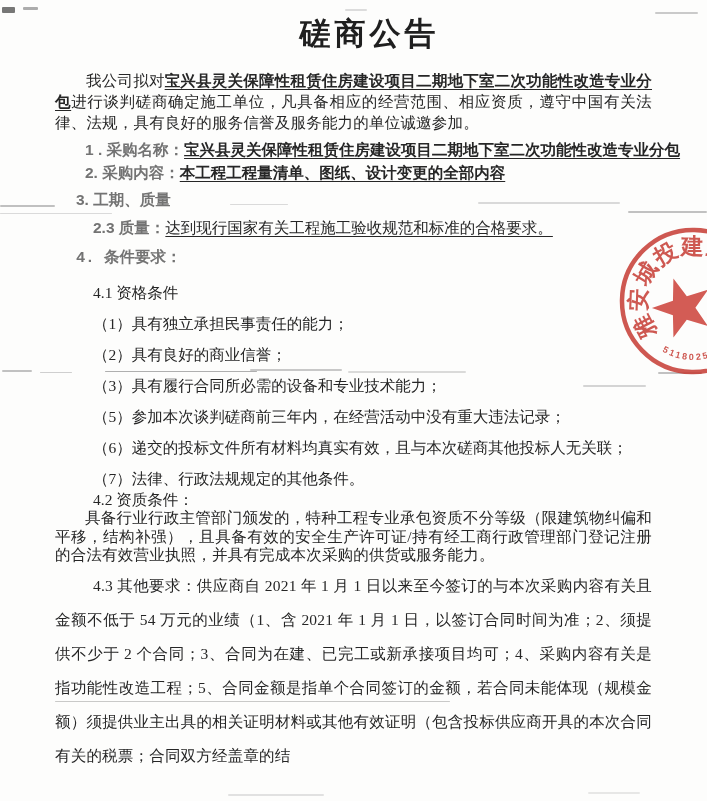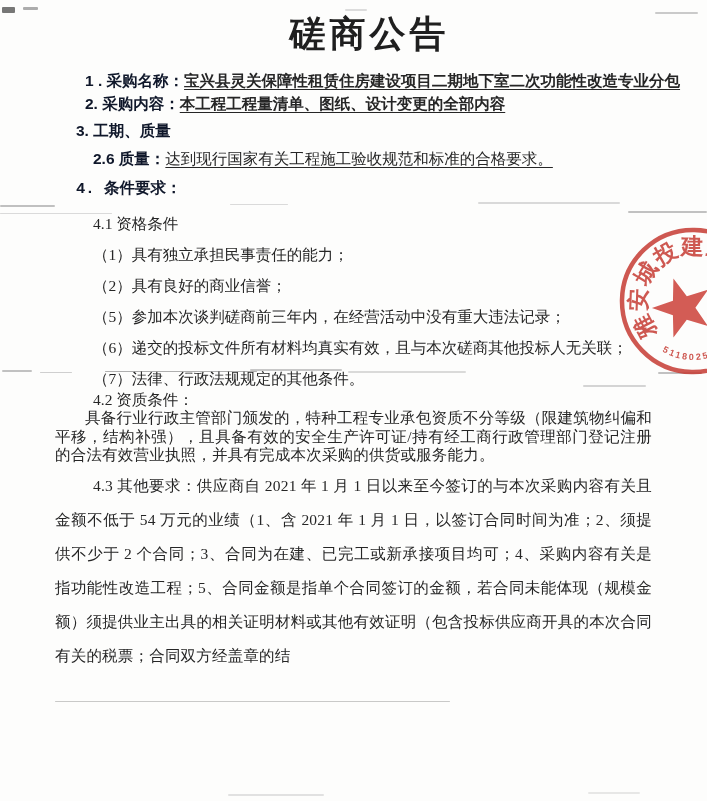--- a/index.html
+++ b/index.html
@@ -9,40 +9,40 @@
     background:#fdfdfc;
     overflow:hidden;
     font-family:"Liberation Serif","DejaVu Serif",serif;
     color:#262626;
   }
   .doc-title{
     margin:12px 0 14px 0;
     text-align:center;
     font-family:"Liberation Sans","DejaVu Sans",sans-serif;
     font-weight:700;
-    font-size:36px;
+    font-size:31px;
     line-height:44px;
     letter-spacing:4px;
     text-indent:4px;
     color:#1f1f1f;
     padding-left:28px;
   }
   .content{position:relative;margin:0 55px;width:597px;}
   p,.row{margin:0;font-size:15.5px;line-height:21px;}
   .intro{
     margin-top:13px;
     text-align:justify;
     text-indent:31px;
     letter-spacing:0.2px;
   }
   .u{ text-decoration:underline; text-underline-offset:3px; text-decoration-thickness:1px; }
   .lbl{
     font-family:"Liberation Sans","DejaVu Sans",sans-serif;
     font-weight:700;
-    color:#0f172a;
+    color:#737373;
   }
   .sansval{
     font-family:"Liberation Sans","DejaVu Sans",sans-serif;
     font-weight:600;
   }
   .row{white-space:nowrap;}
   .r-item1{margin-top:6px;padding-left:30px;line-height:22px;}
   .r-item2{margin-top:1px;padding-left:30px;line-height:22px;}
   .r-h3{margin-top:6px;padding-left:21px;line-height:20px;}
   .r-31{margin-top:8px;padding-left:38px;line-height:20px;}
@@ -109,36 +109,38 @@
         <textPath href="#sealBottomArc" startOffset="8%">511802505033</textPath>
       </text>
       <polygon transform="translate(-12,-2) rotate(26 88 88)" fill="#cc4038" points="88,57 95.3,78 117.5,78.4 99.8,91.8 106.2,113.1 88,100.4 69.8,113.1 76.2,91.8 58.5,78.4 80.7,78"></polygon>
     </g>
   </svg>
 
   <h1 class="doc-title">磋商公告</h1>
 
   <div class="content">
 
+    <p class="intro"><span>我公司拟对</span><span class="u sansval">宝兴县灵关保障性租赁住房建设项目二期地下室二次功能性改造专业分包</span><span>进行谈判磋商确定施工单位，凡具备相应的经营范围、相应资质，遵守中国有关法律、法规，具有良好的服务信誉及服务能力的单位诚邀参加。</span></p>
 
     <div class="row r-item1"><span class="lbl">1 . 采购名称：</span><span class="u sansval">宝兴县灵关保障性租赁住房建设项目二期地下室二次功能性改造专业分包</span></div>
 
     <div class="row r-item2"><span class="lbl">2. 采购内容：</span><span class="u sansval">本工程工程量清单、图纸、设计变更的全部内容</span></div>
 
     <div class="row r-h3 lbl">3. 工期、质量</div>
 
 
-    <div class="row r-32"><span class="lbl">2.6 质量：</span><span class="u">达到现行国家有关工程施工验收规范和标准的合格要求。</span></div>
+    <div class="row r-32"><span class="lbl">2.3 质量：</span><span class="u">达到现行国家有关工程施工验收规范和标准的合格要求。</span></div>
 
     <div class="row r-h4 lbl">4. 条件要求：</div>
 
     <div class="row r-41">4.1 资格条件</div>
 
     <div class="cond">（1）具有独立承担民事责任的能力；</div>
     <div class="cond">（2）具有良好的商业信誉；</div>
+    <div class="cond">（3）具有履行合同所必需的设备和专业技术能力；</div>
     <div class="cond">（5）参加本次谈判磋商前三年内，在经营活动中没有重大违法记录；</div>
     <div class="cond">（6）递交的投标文件所有材料均真实有效，且与本次磋商其他投标人无关联；</div>
     <div class="cond">（7）法律、行政法规规定的其他条件。</div>
 
     <div class="row r-42">4.2 资质条件：</div>
 
     <p class="p-42">具备行业行政主管部门颁发的，特种工程专业承包资质不分等级（限建筑物纠偏和平移，结构补强），且具备有效的安全生产许可证/持有经工商行政管理部门登记注册的合法有效营业执照，并具有完成本次采购的供货或服务能力。</p>
 
     <p class="p-43"><span>4.3 其他要求：</span><span>供应商自 2021 年 1 月 1 日以来至今签订的与本次采购内容有关且金额不低于 54 万元的业绩（1、含 2021 年 1 月 1 日，以签订合同时间为准；2、须提供不少于 2 个合同；3、合同为在建、已完工或新承接项目均可；4、采购内容有关是指功能性改造工程；5、合同金额是指单个合同签订的金额，若合同未能体现（规模金额）须提供业主出具的相关证明材料或其他有效证明（包含投标供应商开具的本次合同有关的税票；合同双方经盖章的结</span></p>
 

